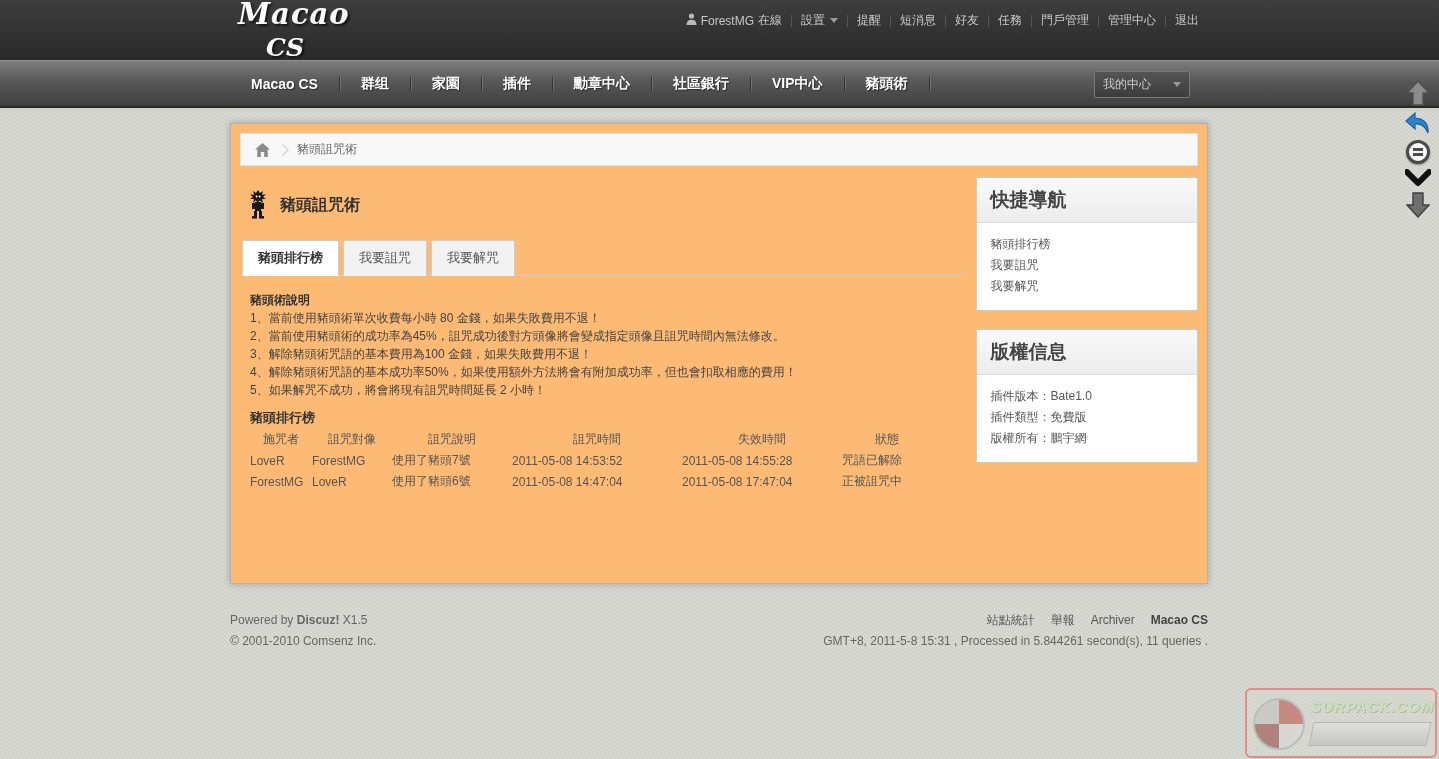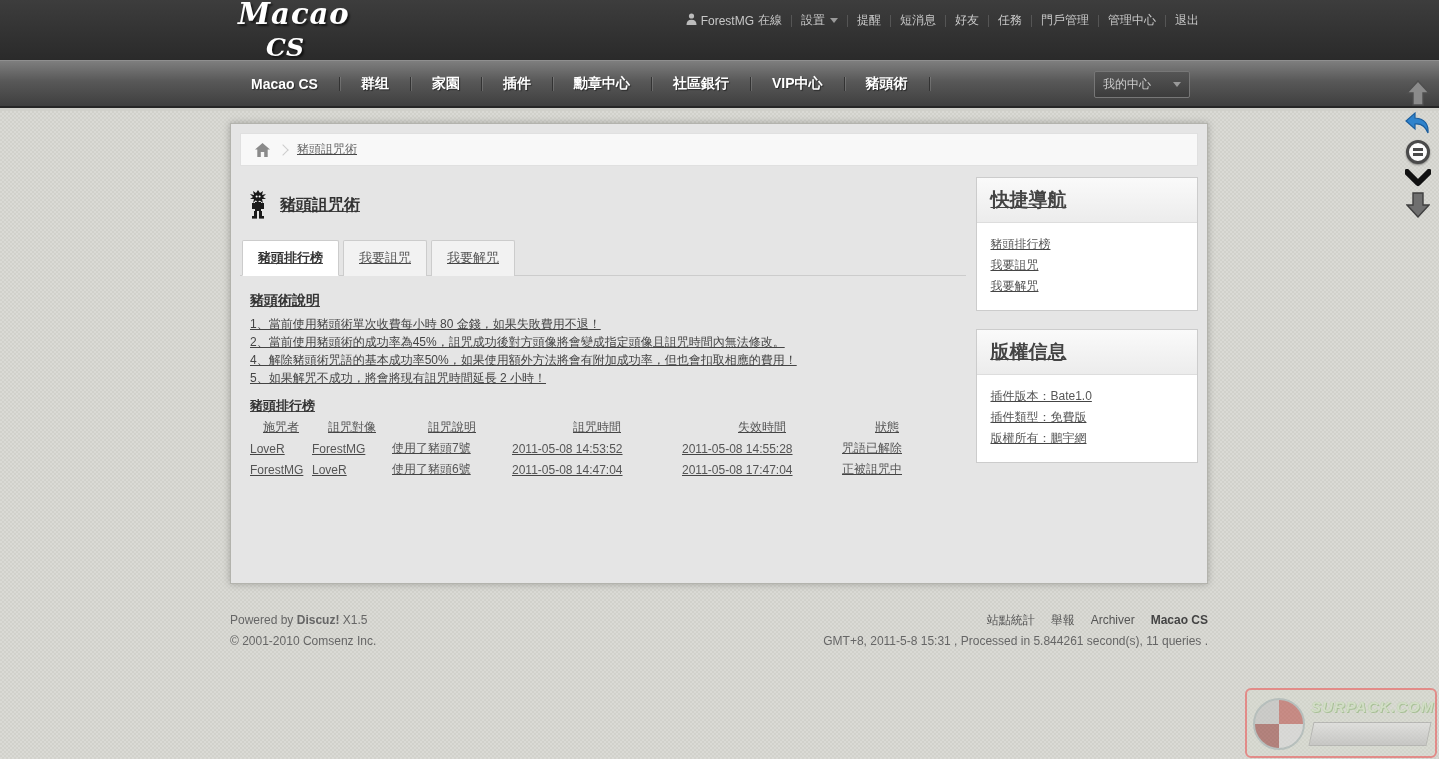--- a/index.html
+++ b/index.html
@@ -49,22 +49,22 @@
   .page-bg {
     position:absolute; top:111px; left:0; right:0; bottom:0;
     background-color:#d1d1cb;
     background-image:
       linear-gradient(45deg, rgba(255,255,255,.20) 25%, transparent 25%, transparent 75%, rgba(255,255,255,.20) 75%),
       linear-gradient(45deg, rgba(255,255,255,.20) 25%, transparent 25%, transparent 75%, rgba(255,255,255,.20) 75%);
     background-size:4px 4px; background-position:0 0,2px 2px;
   }
   .panel {
     position:absolute; left:230px; top:123px; width:978px; height:461px;
-    background:#e5e5e5; border:1px solid #b3b3ad; box-shadow:0 0 7px rgba(0,0,0,.25);
-    padding:9px; z-index:4;text-decoration:underline;
+    background:#fdba74; border:1px solid #b3b3ad; box-shadow:0 0 7px rgba(0,0,0,.25);
+    padding:9px; z-index:4;
   }
   
   .breadcrumb {
     height:33px; background:#f8f8f8; border:1px solid #e0e0e0;
     display:flex; align-items:center; padding:0 6px; color:#666;
   }
   .crumb-home { width:30px; display:flex; align-items:center; justify-content:center; cursor:pointer; }
   .crumb-chev { width:8px; height:8px; border-top:1px solid #ccc; border-right:1px solid #ccc;
     transform:rotate(45deg); margin:0 10px 0 2px; }
   
@@ -77,21 +77,21 @@
   
   .tabs { display:flex; border-bottom:1px solid #ccc; margin-top:14px; padding-left:2px; }
   .tab {
     padding:8px 15px; border:1px solid #ccc; border-bottom:none; background:#f2f2f2;
     color:#555; margin-right:4px; cursor:pointer; position:relative; top:1px;
     border-radius:2px 2px 0 0; font-size:13px;
   }
   .tab.active { background:#fff; font-weight:bold; color:#333; border-bottom:1px solid #fff; }
   
   .notice { margin:16px 0 0 10px; color:#444; }
-  .notice-title { font-weight:bold; color:#333; font-size:14px; margin-bottom:5px; }
+  .notice-title { font-weight:bold; color:#333; font-size:12px; }
   .notice-item { line-height:18px; }
   
   .rank { margin:10px 0 0 10px; }
   .rank-title { font-weight:bold; color:#333; font-size:13px; margin-bottom:2px; }
   table.rank-tbl { border-collapse:collapse; color:#555; }
   table.rank-tbl th { font-weight:normal; color:#555; padding:2px 0; text-align:center; }
   table.rank-tbl td { padding:2px 0; text-align:left; }
   .w1{width:62px}.w2{width:80px}.w3{width:120px}.w4{width:170px}.w5{width:160px}.w6{width:90px}
   
   .side-box { border:1px solid #ccc; background:#fff; margin-bottom:18px; }
@@ -268,20 +268,21 @@
       <div class="tabs">
         <span class="tab active">豬頭排行榜</span>
         <span class="tab">我要詛咒</span>
         <span class="tab">我要解咒</span>
       </div>
 
       <div class="notice">
         <div class="notice-title">豬頭術說明</div>
         <div class="notice-item">1、當前使用豬頭術單次收費每小時 80 金錢，如果失敗費用不退！</div>
         <div class="notice-item">2、當前使用豬頭術的成功率為45%，詛咒成功後對方頭像將會變成指定頭像且詛咒時間內無法修改。</div>
+        <div class="notice-item">3、解除豬頭術咒語的基本費用為100 金錢，如果失敗費用不退！</div>
         <div class="notice-item">4、解除豬頭術咒語的基本成功率50%，如果使用額外方法將會有附加成功率，但也會扣取相應的費用！</div>
         <div class="notice-item">5、如果解咒不成功，將會將現有詛咒時間延長 2 小時！</div>
       </div>
 
       <div class="rank">
         <div class="rank-title">豬頭排行榜</div>
         <table class="rank-tbl">
           <thead>
             <tr>
               <th class="w1">施咒者</th>

